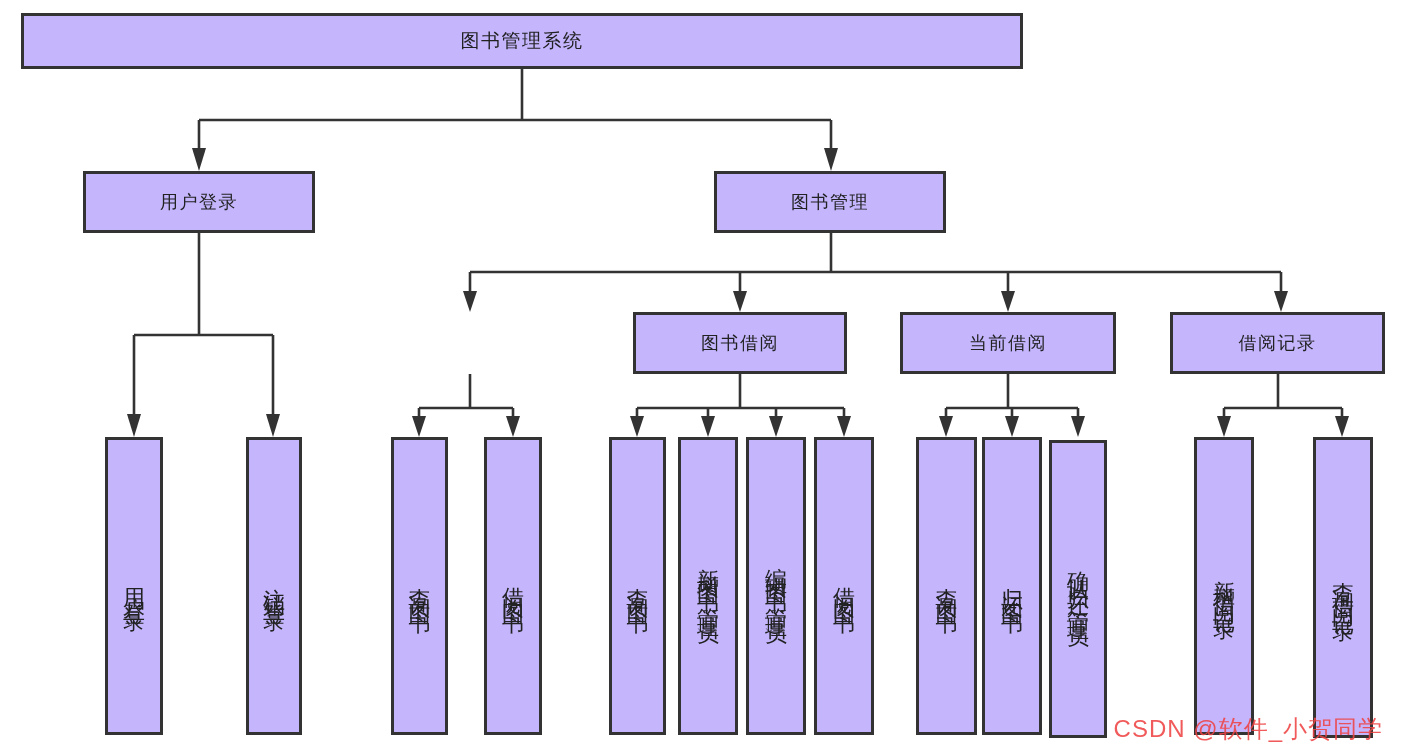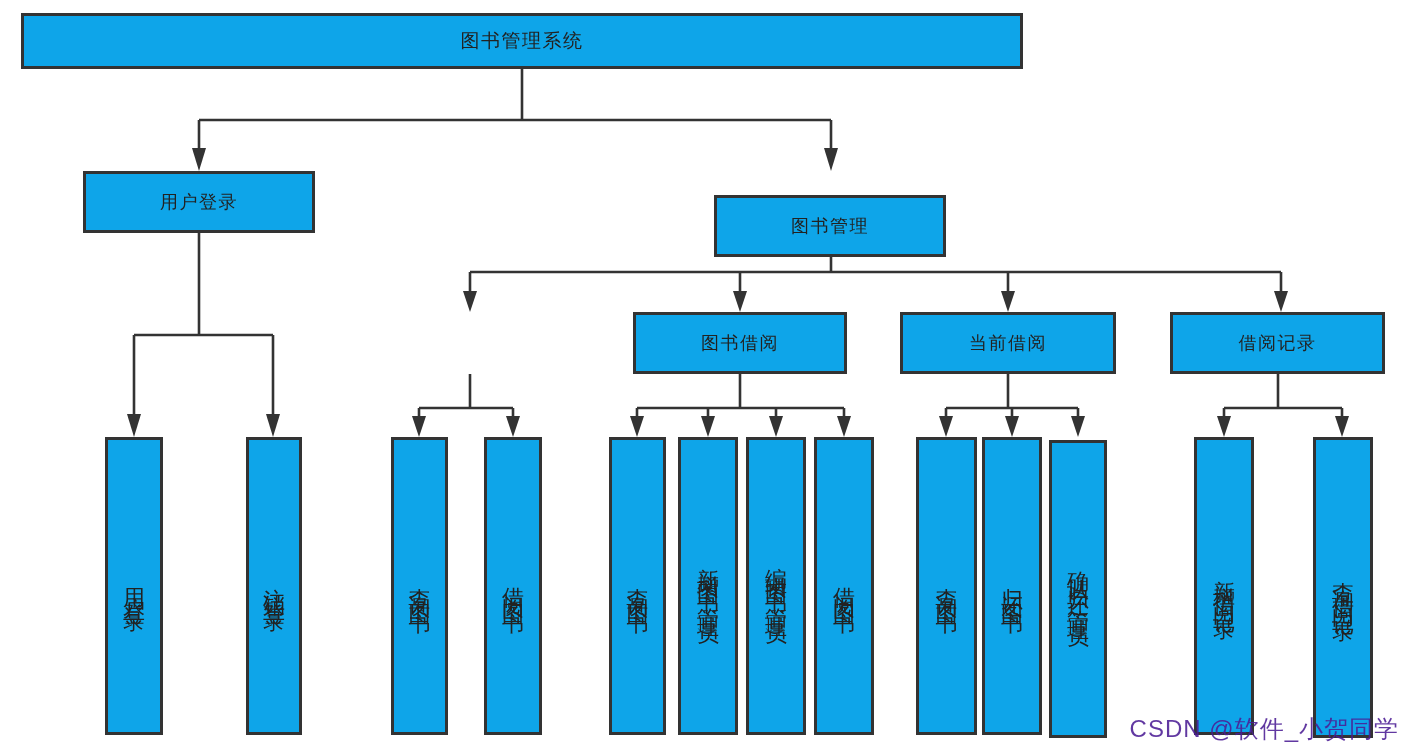--- a/index.html
+++ b/index.html
@@ -28,45 +28,45 @@
     fill: none;
   }
   .connectors polygon {
     fill: #333333;
     stroke: none;
   }
   .box {
     position: absolute;
     box-sizing: border-box;
     border: 3px solid #333333;
-    background: #0ea5e9;
+    background: #c4b5fd;
     display: flex;
     align-items: center;
     justify-content: center;
     color: #222222;
     font-size: 18px;
     letter-spacing: 1.5px;
     white-space: nowrap;
   }
   .box.root-box {
     font-size: 19px;
   }
   .leaf {
     writing-mode: vertical-rl;
     text-orientation: mixed;
     font-size: 22px;
     letter-spacing: 8px;
     white-space: normal;
   }
   .watermark {
     position: absolute;
-    right: 6px;
+    right: 22px;
     top: 713px;
     font-size: 24px;
-    color: #4c1d95;
+    color: #ef4444;
     opacity: 0.88;
     letter-spacing: 1px;
     white-space: nowrap;
   }
 </style>
 </head>
 <body>
 
 <div class="canvas">
 
@@ -139,21 +139,21 @@
     </g>
   </svg>
 
   <div class="box root-box" style="left:21px; top:13px; width:1002px; height:56px;">
     <span>图书管理系统</span>
   </div>
 
   <div class="box" style="left:83px; top:171px; width:232px; height:62px;">
     <span>用户登录</span>
   </div>
-  <div class="box" style="left:714px; top:171px; width:232px; height:62px;margin-top:24px;">
+  <div class="box" style="left:714px; top:171px; width:232px; height:62px;">
     <span>图书管理</span>
   </div>
 
   <div class="box" style="left:900px; top:312px; width:216px; height:62px;">
     <span>当前借阅</span>
   </div>
   <div class="box" style="left:633px; top:312px; width:214px; height:62px;">
     <span>图书借阅</span>
   </div>
   <div class="box" style="left:1170px; top:312px; width:215px; height:62px;">

